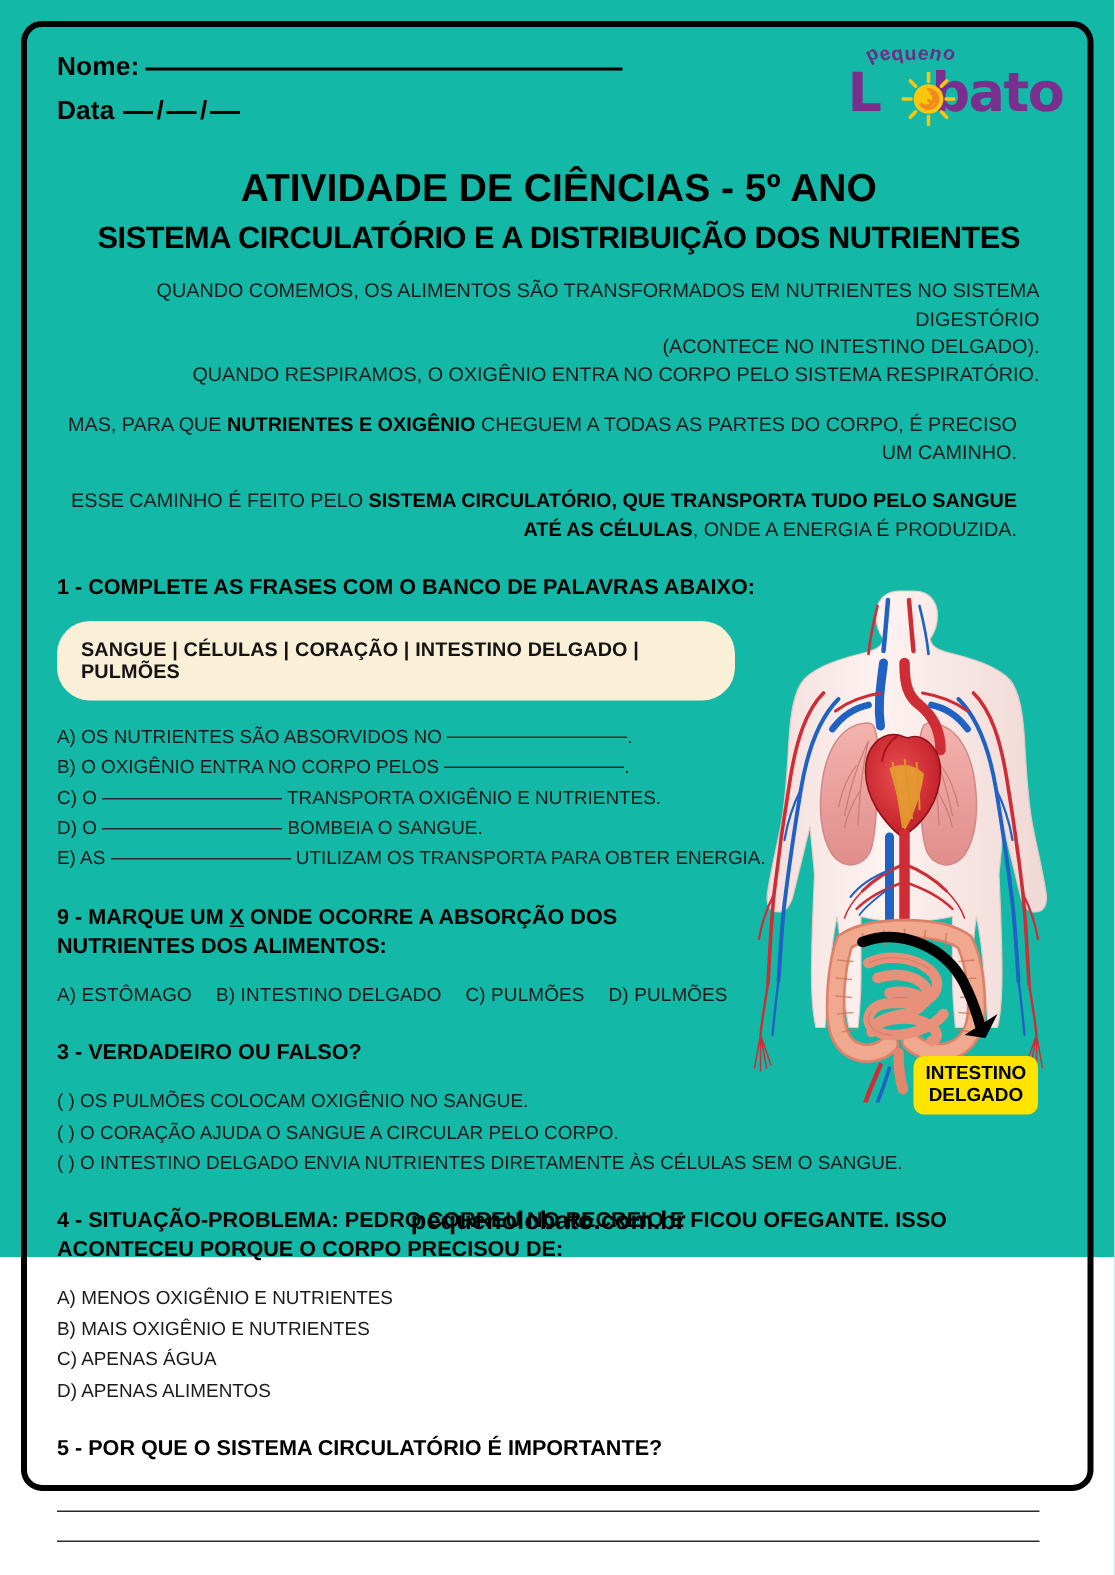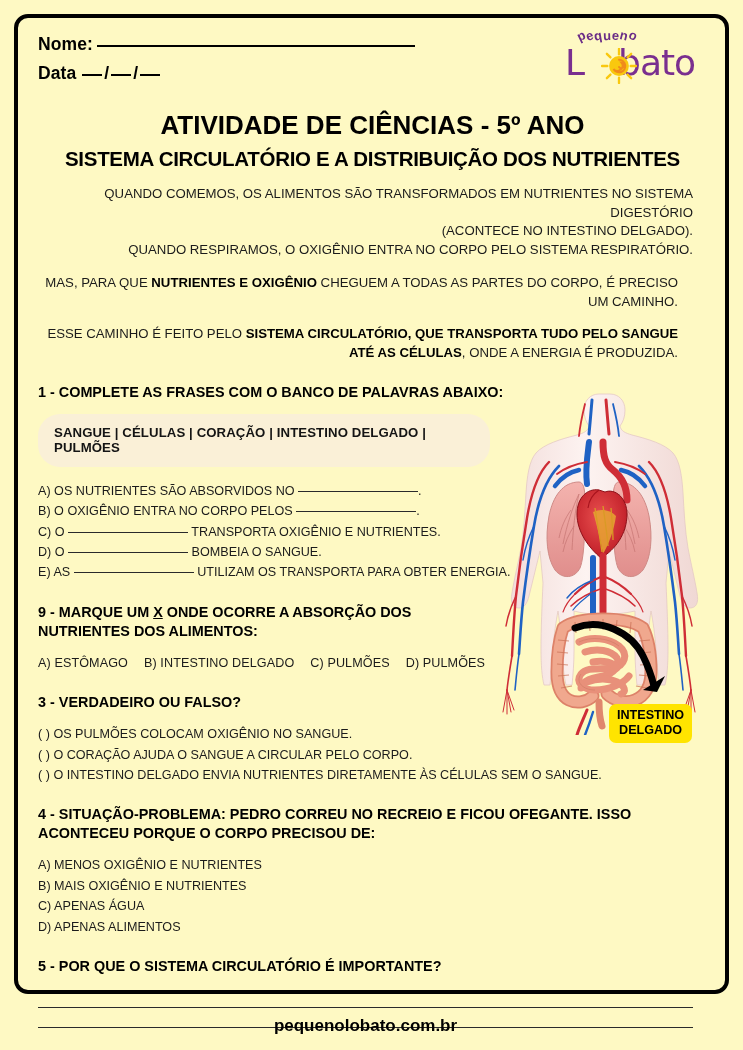--- a/index.html
+++ b/index.html
@@ -4,22 +4,22 @@
 <style>
   * { box-sizing: border-box; margin: 0; padding: 0; }
   html, body {
     width: 743px; height: 1050px;
     background: #ffffff;
     font-family: "Liberation Sans", sans-serif;
     overflow: hidden;
   }
   .page {
     position: relative;
-    width: 743px; height: 1050px;
-    background: #fef9c3;
+    width: 743px; height: 838px;
+    background: #14b8a6;
   }
   .sheet-border {
     position: absolute;
     left: 14px; top: 14px;
     width: 715px; height: 980px;
     border: 4px solid #000000;
     border-radius: 14px;
   }
   .content {
     position: absolute;
@@ -54,21 +54,21 @@
     width: 150px; height: 70px;
   }
   .logo-peq {
     position: absolute; left: 14px; top: 2px;
     font-size: 13px; font-weight: bold; color: #6b2d87;
     letter-spacing: 1px;
   }
   .logo-peq span { display:inline-block; }
   .logo-main {
     position: absolute; left: 2px; top: 16px;
-    font-size: 36px; font-weight: normal; color: #7a2f8f;
+    font-size: 36px; font-weight: bold; color: #7a2f8f;
     letter-spacing: -1px;
     font-family: "DejaVu Sans", sans-serif;
   }
   .logo-sun {
     position: absolute; left: 38px; top: 22px;
     width: 36px; height: 36px;
   }
 
   
   .title1 {

